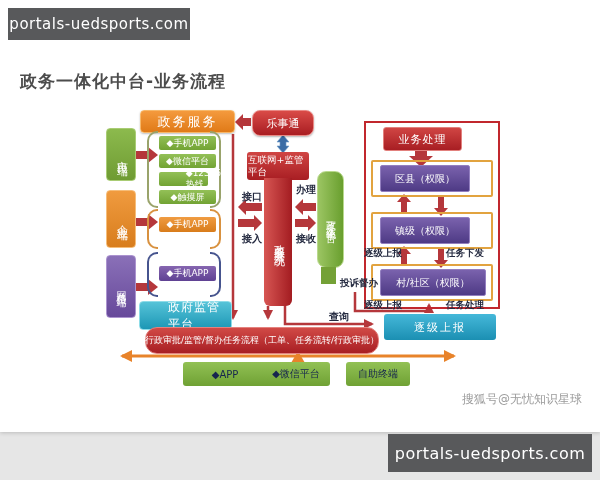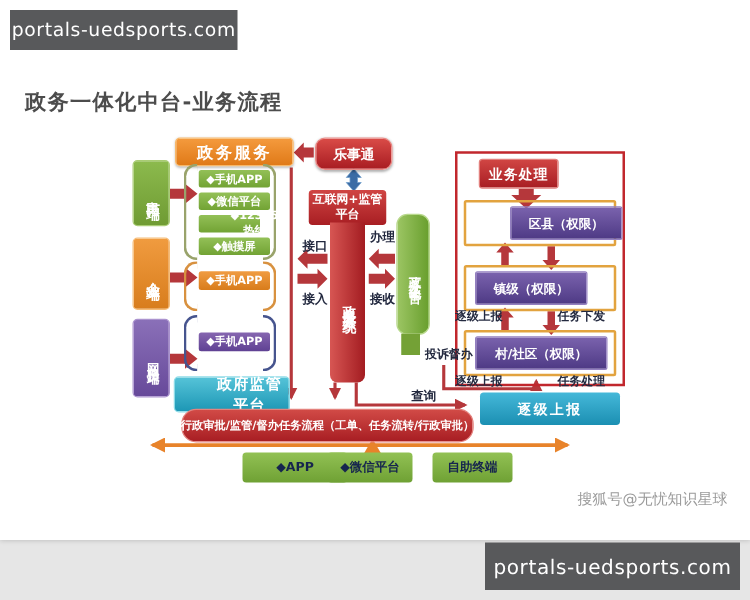--- a/index.html
+++ b/index.html
@@ -9,21 +9,21 @@
     font-family:"DejaVu Sans","Liberation Sans",sans-serif;
   }
   .abs{position:absolute;box-sizing:border-box;}
   #slide{left:0;top:0;width:600px;height:432px;background:#ffffff;box-shadow:0 1px 4px rgba(0,0,0,.18);}
   .badge{background:#58595b;color:#fff;display:flex;align-items:center;justify-content:center;letter-spacing:.5px;}
   #top-badge{left:8px;top:8px;width:182px;height:32px;font-size:15px;z-index:6;}
   #bottom-badge{left:388px;top:434px;width:204px;height:38px;font-size:16px;z-index:6;}
   #title{left:20px;top:70px;font-size:17px;font-weight:bold;color:#4c4c4c;letter-spacing:1px;z-index:3;}
   #watermark{left:462px;top:391px;font-size:12px;color:#9b9b9b;z-index:3;}
   svg.layer{left:0;top:0;z-index:1;}
-  .box{display:flex;align-items:center;justify-content:center;color:#fff;font-weight:bold;text-align:center;z-index:2;}
+  .box{display:flex;align-items:center;justify-content:center;color:#fff;font-weight:normal;text-align:left;z-index:2;}
   .vtext{writing-mode:vertical-rl;text-orientation:upright;letter-spacing:2px;}
   
   #t1{left:106px;top:128px;width:30px;height:53px;background:linear-gradient(180deg,#8cba4d,#6f9b33);border:1px solid #a9cc74;border-radius:4px;font-size:11px;}
   #t2{left:106px;top:190px;width:30px;height:58px;background:linear-gradient(180deg,#f09b3f,#d87d1d);border:1px solid #f6bd79;border-radius:4px;font-size:11px;}
   #t3{left:106px;top:255px;width:30px;height:63px;background:linear-gradient(180deg,#8a70b8,#67499a);border:1px solid #ab93cf;border-radius:4px;font-size:10px;}
   #svc-header{left:140px;top:110px;width:95px;height:23px;background:linear-gradient(180deg,#f49a3d,#e07a18);border:1px solid #f7b86a;border-radius:4px;font-size:13px;letter-spacing:2px;box-shadow:0 1px 2px rgba(0,0,0,.25);}
   .brk{border:2px solid;z-index:2;}
   .brk-l{border-right:none;border-radius:10px 0 0 10px;}
   .brk-r{border-left:none;border-radius:0 10px 10px 0;}
   #b1l,#b1r{border-color:#99a36b;}
@@ -49,38 +49,38 @@
   #mid-bar{left:317px;top:171px;width:27px;height:97px;background:linear-gradient(90deg,#9cc563,#699f2e);border:1px solid #b9d98d;border-radius:9px;font-size:10px;}
   #mid-stub{left:321px;top:267px;width:15px;height:17px;background:#74a136;z-index:2;}
   .flbl{font-size:10px;font-weight:bold;color:#23293f;text-align:center;z-index:3;}
   #l-jiekou{left:240px;top:190px;width:24px;}
   #l-jieru{left:240px;top:232px;width:24px;}
   #l-banli{left:294px;top:183px;width:24px;}
   #l-jieshou{left:294px;top:232px;width:24px;}
   #l-tousu{left:336px;top:277px;width:46px;font-size:9.5px;}
   #l-chaxun{left:327px;top:310px;width:24px;}
   #panel{left:364px;top:121px;width:136px;height:188px;border:2px solid #c1272d;z-index:2;background:transparent;}
-  #biz-header{left:383px;top:127px;width:64px;height:24px;background:linear-gradient(180deg,#d04543,#a81e23);border:1px solid #e2807d;border-radius:3px;font-size:11px;letter-spacing:1px;}
+  #biz-header{left:383px;top:127px;width:79px;height:24px;background:linear-gradient(180deg,#d04543,#a81e23);border:1px solid #e2807d;border-radius:3px;font-size:11px;letter-spacing:1px;}
   .frm{border:2px solid #e2a33f;border-radius:2px;z-index:2;}
   #frm1{left:371px;top:160px;width:122px;height:37px;}
   #frm2{left:371px;top:212px;width:122px;height:37px;}
   #frm3{left:371px;top:264px;width:122px;height:37px;}
   .plv{background:linear-gradient(180deg,#7a62ad,#4e3a85);border:1px solid #937fc0;border-radius:2px;font-size:10px;}
-  #p1{left:380px;top:165px;width:90px;height:27px;margin-left:28px;}
+  #p1{left:380px;top:165px;width:90px;height:27px;}
   #p2{left:380px;top:217px;width:90px;height:27px;}
   #p3{left:380px;top:269px;width:106px;height:27px;}
   .plbl{font-size:9.5px;font-weight:bold;color:#23293f;z-index:3;margin-top:48px;}
   #r1l{left:364px;top:199px;width:44px;}
   #r1r{left:446px;top:199px;width:48px;}
   #r2l{left:364px;top:251px;width:44px;}
   #r2r{left:446px;top:251px;width:48px;}
   #bigdata{left:384px;top:314px;width:112px;height:26px;background:linear-gradient(180deg,#45b8d9,#1b8fb2);border-radius:3px;font-size:11px;letter-spacing:2px;}
   #procbar{left:145px;top:327px;width:234px;height:27px;background:linear-gradient(180deg,#d14a46,#a81e23);border:1px solid #e4827e;border-radius:12px;font-size:9px;padding:0 3px;white-space:nowrap;}
   .bchip{background:linear-gradient(180deg,#92c154,#6fa134);border-radius:3px;color:#16254e !important;font-size:10px;}
-  #bc1{left:183px;top:362px;width:84px;height:24px;margin-left:11px;}
+  #bc1{left:183px;top:362px;width:84px;height:24px;}
   #bc2{left:262px;top:362px;width:68px;height:24px;}
   #bc3{left:346px;top:362px;width:64px;height:24px;}
 </style>
 </head>
 <body>
 
 <div id="slide" class="abs"></div>
 
 <div id="top-badge" class="abs badge">portals-uedsports.com</div>
 <div id="title" class="abs">政务一体化中台-业务流程</div>

